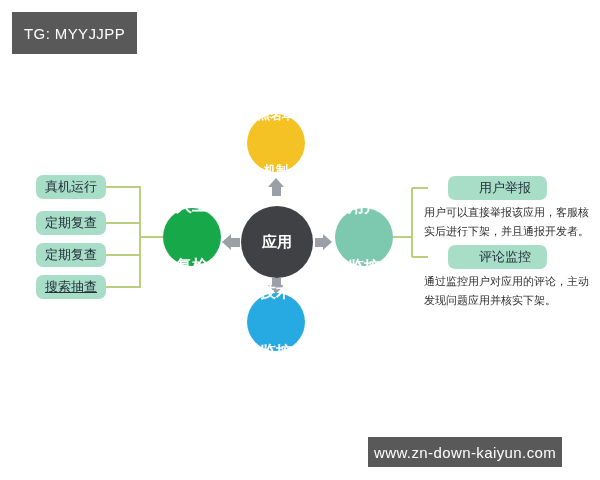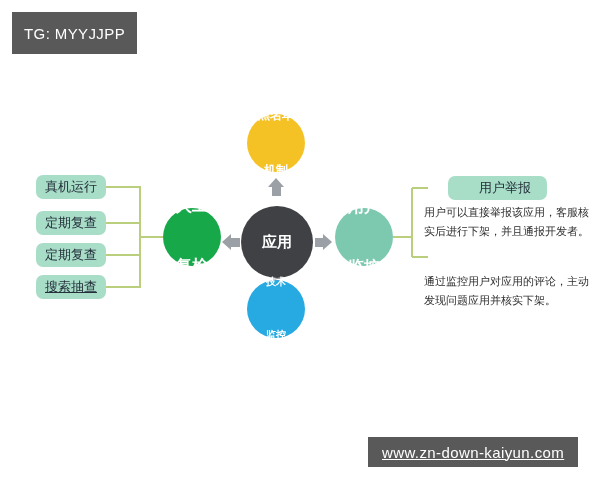--- a/index.html
+++ b/index.html
@@ -33,23 +33,22 @@
     left: 12px;
     top: 12px;
     height: 42px;
     padding: 0 12px;
     font-size: 15px;
   }
   #wm-bottom {
     left: 368px;
     top: 437px;
     height: 30px;
-    padding: 0 14px;
+    padding: 0 6px;
     font-size: 15px;
-    text-decoration: underline;
   }
 
   
   #connectors {
     position: absolute;
     left: 0;
     top: 0;
     width: 600px;
     height: 480px;
   }
@@ -77,24 +76,24 @@
     background: #3f4145;
     font-size: 15px;
   }
   #node-blacklist {
     left: 247px; top: 114px;
     width: 58px; height: 58px;
     background: #f5c226;
     font-size: 12px;
   }
   #node-tech {
-    left: 247px; top: 280px;
+    left: 247px; top: 293px;
     width: 58px; height: 58px;
     background: #27a9e1;
-    font-size: 10px;
+    font-size: 16px;
     font-family: Liberation Serif, serif;
   }
   #node-manual {
     left: 163px; top: 208px;
     width: 58px; height: 58px;
     background: #17a84a;
     font-size: 16px;
     font-family: Liberation Mono, monospace;
   }
   #node-userwatch {
@@ -248,18 +247,21 @@
   </div>
   <div class="pill pill-left" id="pill-search">
     <span>搜索抽查</span>
   </div>
 
   <div class="pill pill-right" id="pill-report">
     <span>用户举报</span>
   </div>
   <div class="desc" id="desc-report">用户可以直接举报该应用，客服核实后进行下架，并且通报开发者。</div>
 
+  <div class="pill pill-right" id="pill-comment">
+    <span>评论监控</span>
+  </div>
   <div class="desc" id="desc-comment">通过监控用户对应用的评论，主动发现问题应用并核实下架。</div>
 
   <div class="watermark" id="wm-top">TG: MYYJJPP</div>
   <div class="watermark" id="wm-bottom">www.zn-down-kaiyun.com</div>
 
 </div>
 
 </body></html>

